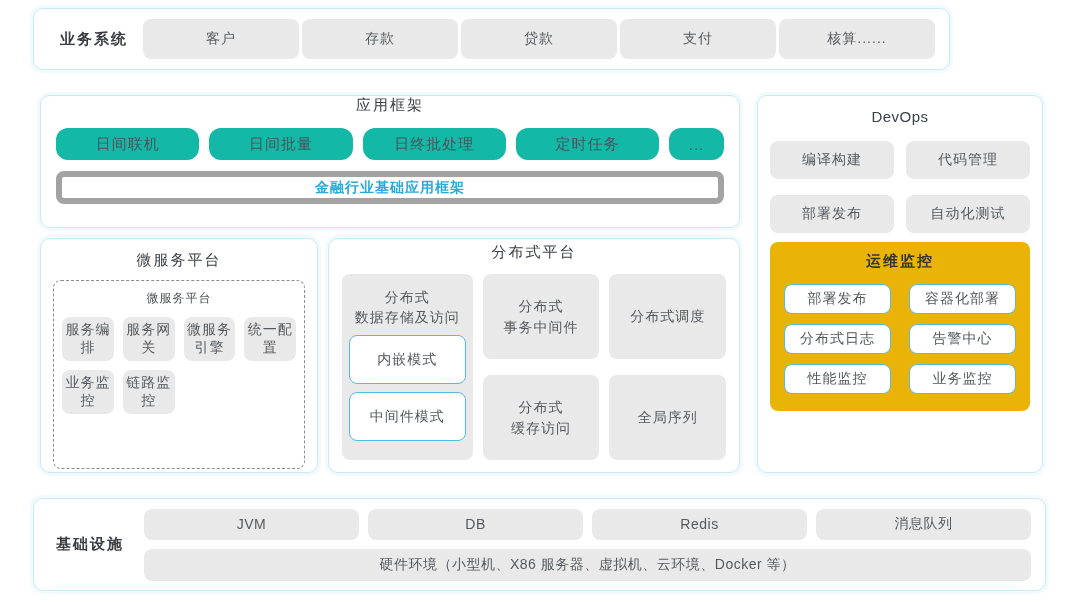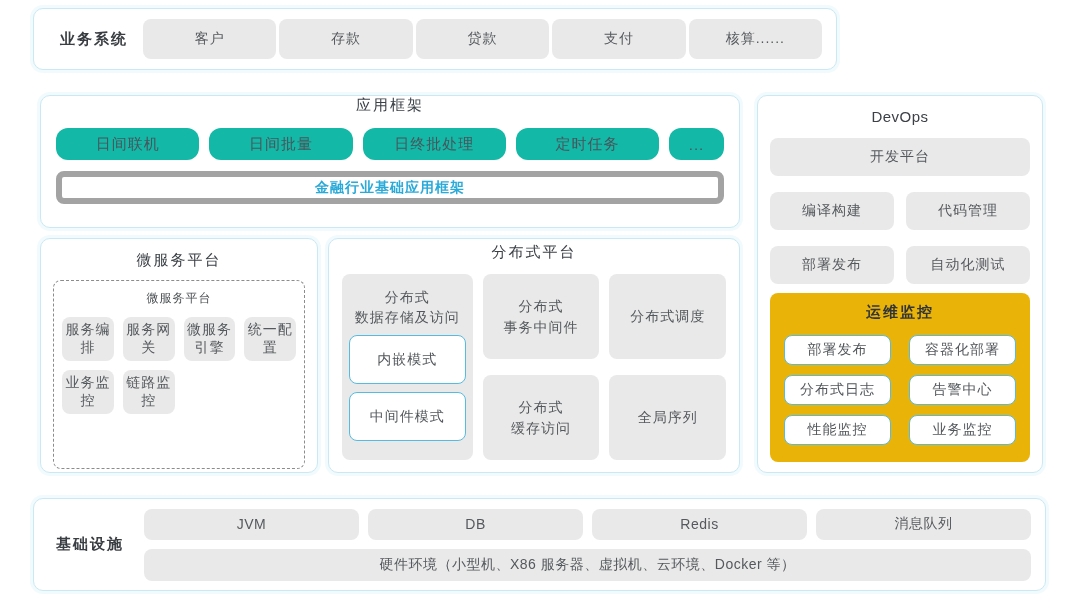--- a/index.html
+++ b/index.html
@@ -20,21 +20,21 @@
   .gbox { background:#e9e9e9; border-radius:8px; display:flex; align-items:center;
     justify-content:center; color:#55595d; font-size:14px; letter-spacing:1px;
     text-align:center; }
   .bbox { background:#14b8a6; border-radius:12px; display:flex; align-items:center;
     justify-content:center; color:#49555d; font-size:15px; letter-spacing:1px; }
   .wbox { background:#ffffff; border:1px solid #56bcdf; border-radius:8px;
     display:flex; align-items:center; justify-content:center; color:#53575b;
     font-size:14px; letter-spacing:1px; }
 
   
-  #panel-business { left:33px; top:8px; width:804px; height:62px;
+  #panel-business { left:33px; top:8px; width:917px; height:62px;
     display:flex; align-items:center; padding:0 14px; gap:3px; }
   #panel-business .side-label { width:92px; text-align:center; flex:none; }
   #panel-business .gbox { flex:1; height:40px; }
 
   
   #panel-app { left:40px; top:95px; width:700px; height:133px; }
   #panel-app .row { display:flex; gap:10px; padding:0 15px; margin-top:13px; }
   #panel-app .row .bbox { flex:1; height:32px; }
   #panel-app .row .bbox.small { flex:none; width:55px; }
   #panel-app .base { margin:11px 15px 0 15px; height:33px; background:#fff;
@@ -110,21 +110,20 @@
       <div class="bbox">日间批量</div>
       <div class="bbox">日终批处理</div>
       <div class="bbox">定时任务</div>
       <div class="bbox small">...</div>
     </div>
     <div class="base">金融行业基础应用框架</div>
   </div>
 
   <div class="panel" id="panel-devops">
     <div class="section-title latin">DevOps</div>
-    <div class="gbox dev-platform">开发平台</div>
     <div class="grid2">
       <div class="gbox">编译构建</div>
       <div class="gbox">代码管理</div>
       <div class="gbox">部署发布</div>
       <div class="gbox">自动化测试</div>
     </div>
     <div class="monitor">
       <div class="m-title">运维监控</div>
       <div class="m-grid">
         <div class="wbox">部署发布</div>

